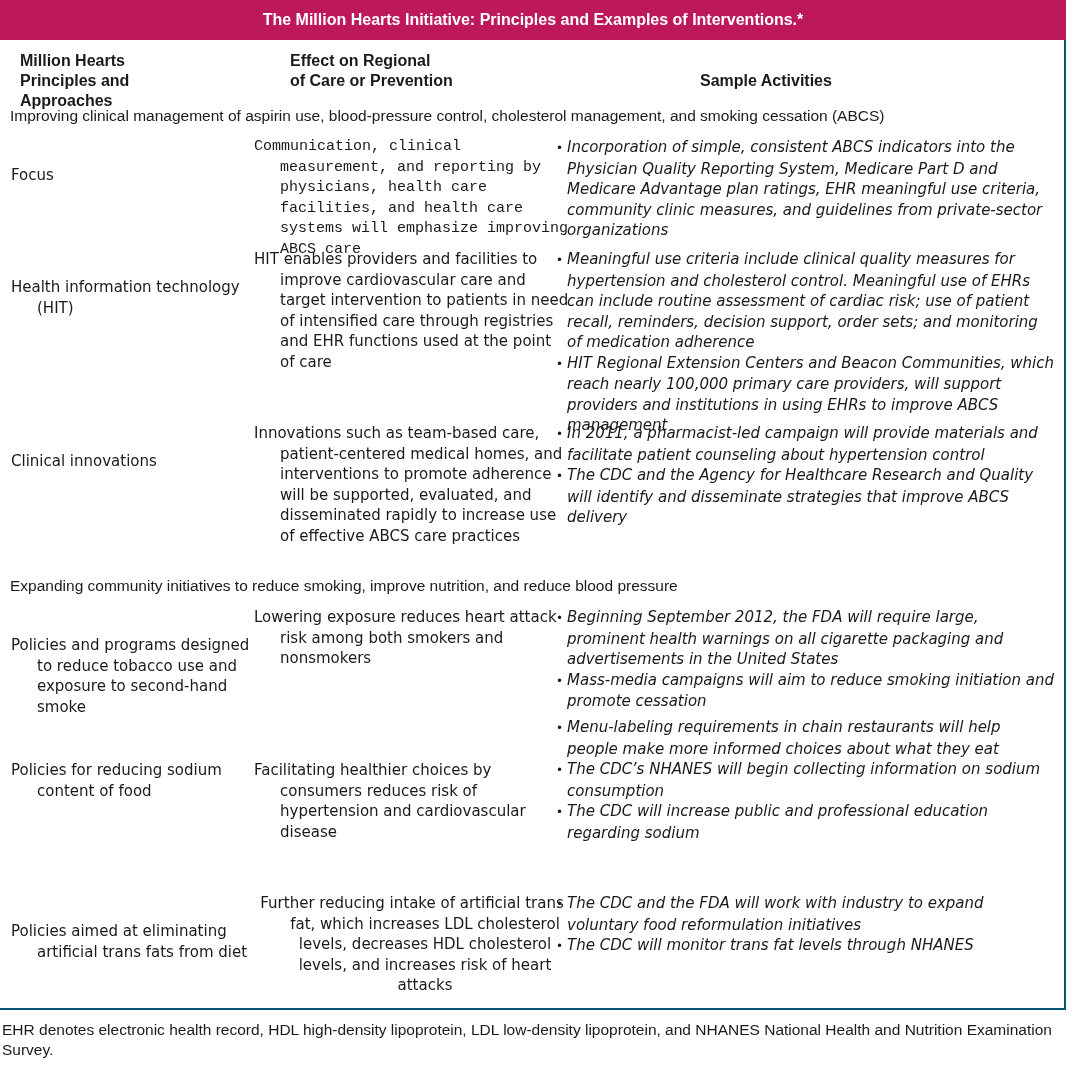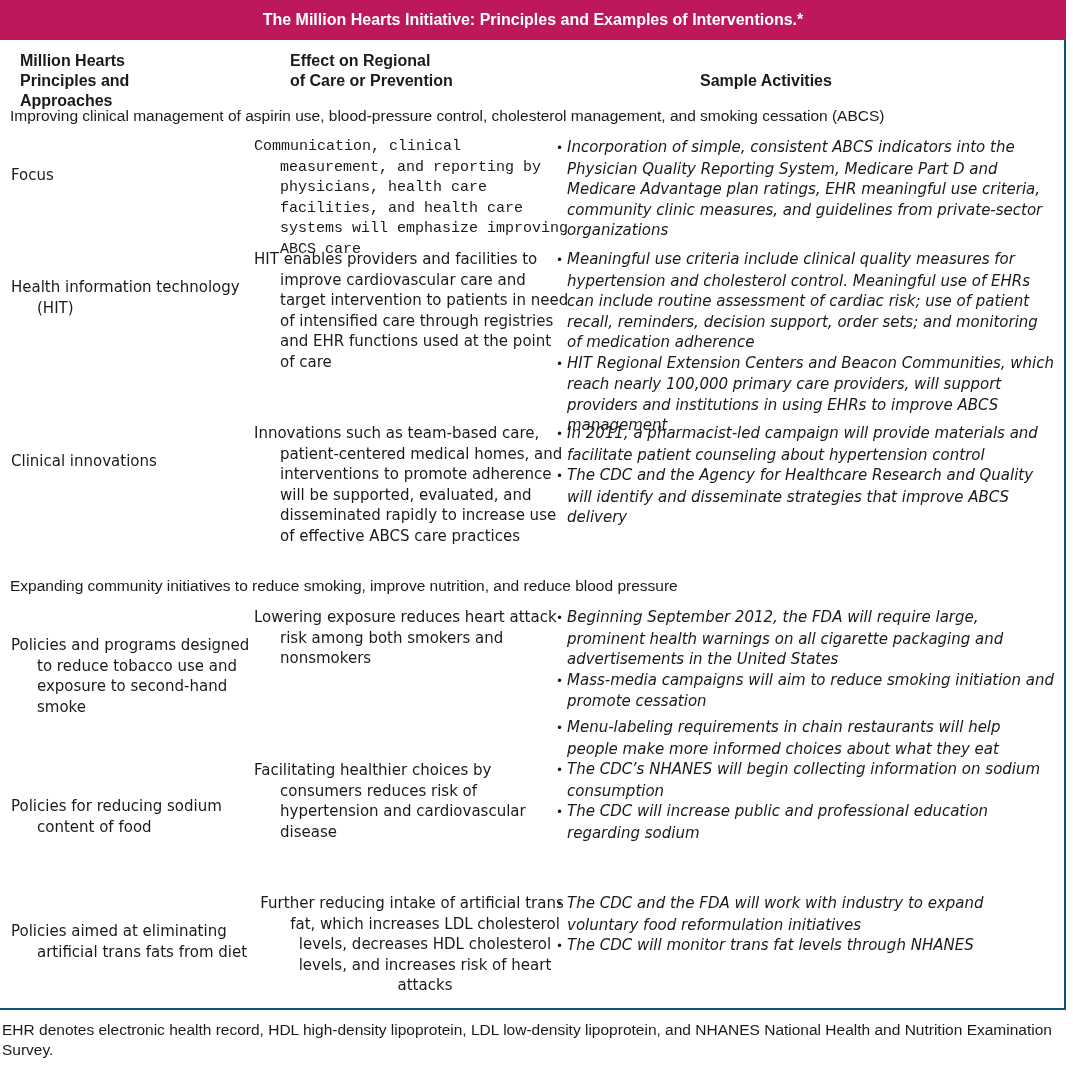--- a/index.html
+++ b/index.html
@@ -88,21 +88,21 @@
 
 <div class="section-head" style="top:576px;">Expanding community initiatives to reduce smoking, improve nutrition, and reduce blood pressure</div>
 
 <div class="cell c1 hang" style="top:607px;">Policies and programs designed to reduce tobacco use and exposure to second-hand smoke</div>
 <div class="cell c2 hang" style="top:607px;">Lowering exposure reduces heart attack risk among both smokers and nonsmokers</div>
 <ul class="cell c3 bullets" style="top:607px;">
   <li>Beginning September 2012, the FDA will require large, prominent health warnings on all cigarette packaging and advertisements in the United States</li>
   <li>Mass-media campaigns will aim to reduce smoking initiation and promote cessation</li>
 </ul>
 
-<div class="cell c1 hang" style="top:768px;">Policies for reducing sodium content of food</div>
+<div class="cell c1 hang" style="top:732px;">Policies for reducing sodium content of food</div>
 <div class="cell c2 hang" style="top:760px;">Facilitating healthier choices by consumers reduces risk of hypertension and cardiovascular disease</div>
 <ul class="cell c3 bullets" style="top:717px;">
   <li>Menu-labeling requirements in chain restaurants will help people make more informed choices about what they eat</li>
   <li>The CDC’s NHANES will begin collecting information on sodium consumption</li>
   <li>The CDC will increase public and professional education regarding sodium</li>
 </ul>
 
 <div class="cell c1 hang" style="top:893px;">Policies aimed at eliminating artificial trans fats from diet</div>
 <div class="cell c2 hang" style="top:893px;text-align:center;">Further reducing intake of artificial trans fat, which increases LDL cholesterol levels, decreases HDL cholesterol levels, and increases risk of heart attacks</div>
 <ul class="cell c3 bullets" style="top:893px;">

